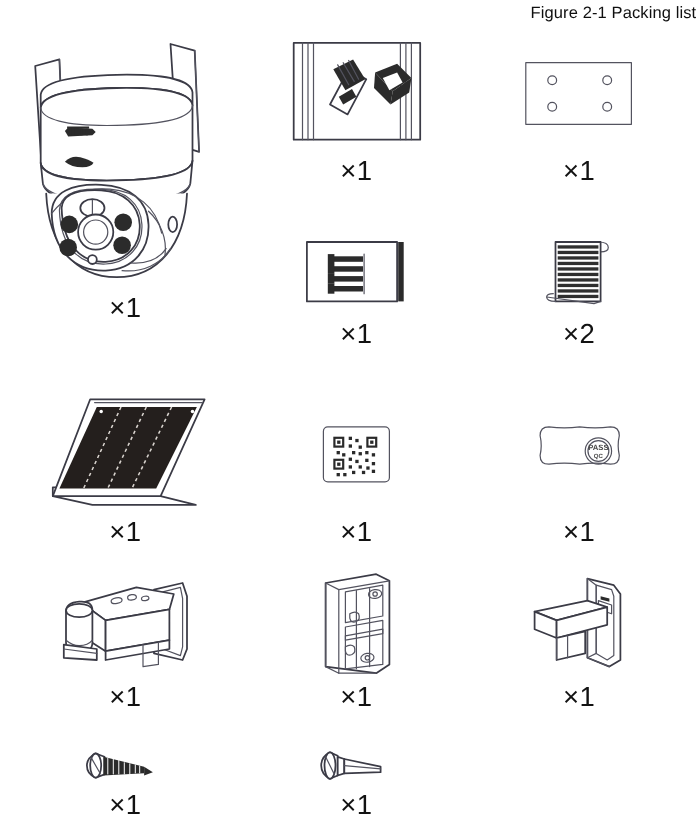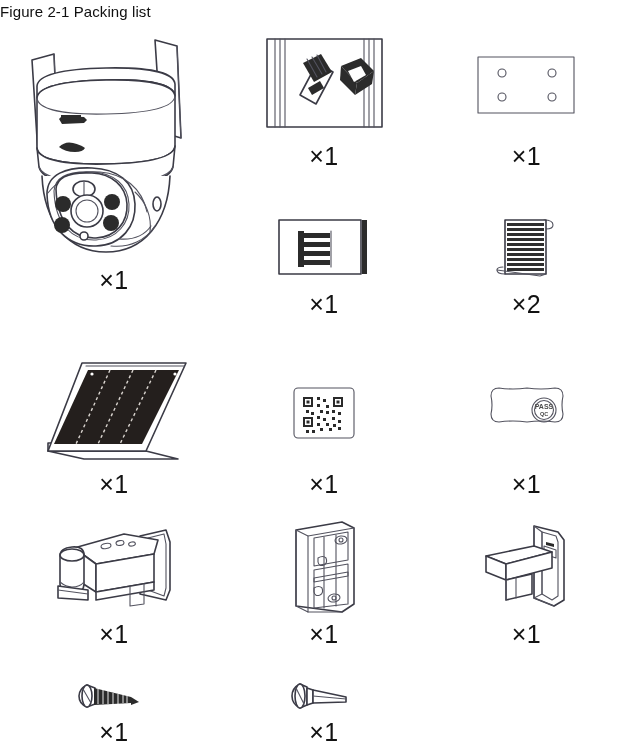--- a/index.html
+++ b/index.html
@@ -11,21 +11,21 @@
     width: 633px;
     height: 751px;
     font-family: "Liberation Sans", sans-serif;
     color: #1a1a1a;
     overflow: hidden;
     position: relative;
   }
 
   #figure-caption {
     width: 100%;
-    text-align: left;
+    text-align: right;
     font-size: 15px;
     color: #0f0f0f;
     padding-top: 3px;
     letter-spacing: 0.1px;
   }
 
   #packing-grid {
     position: absolute;
     top: 26px;
     left: 0;

